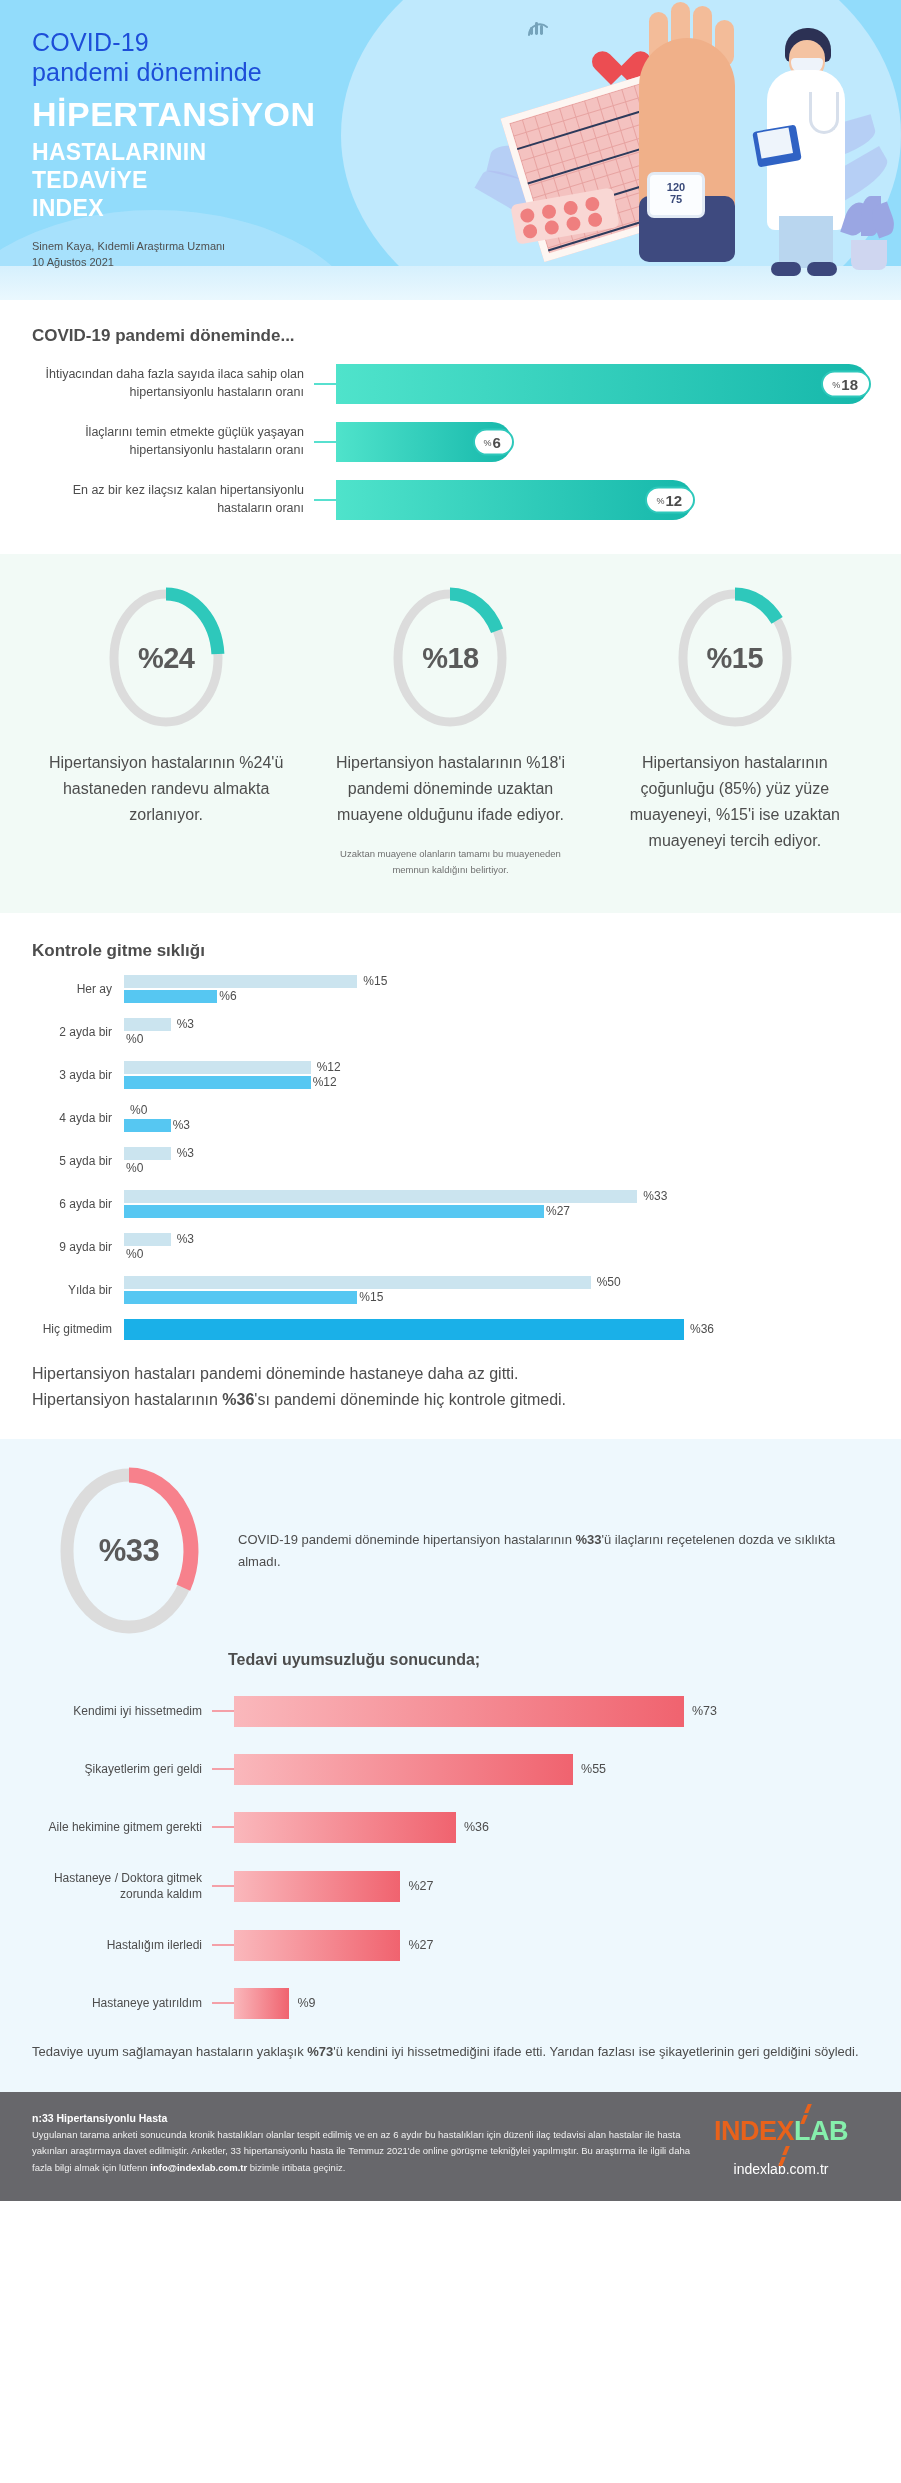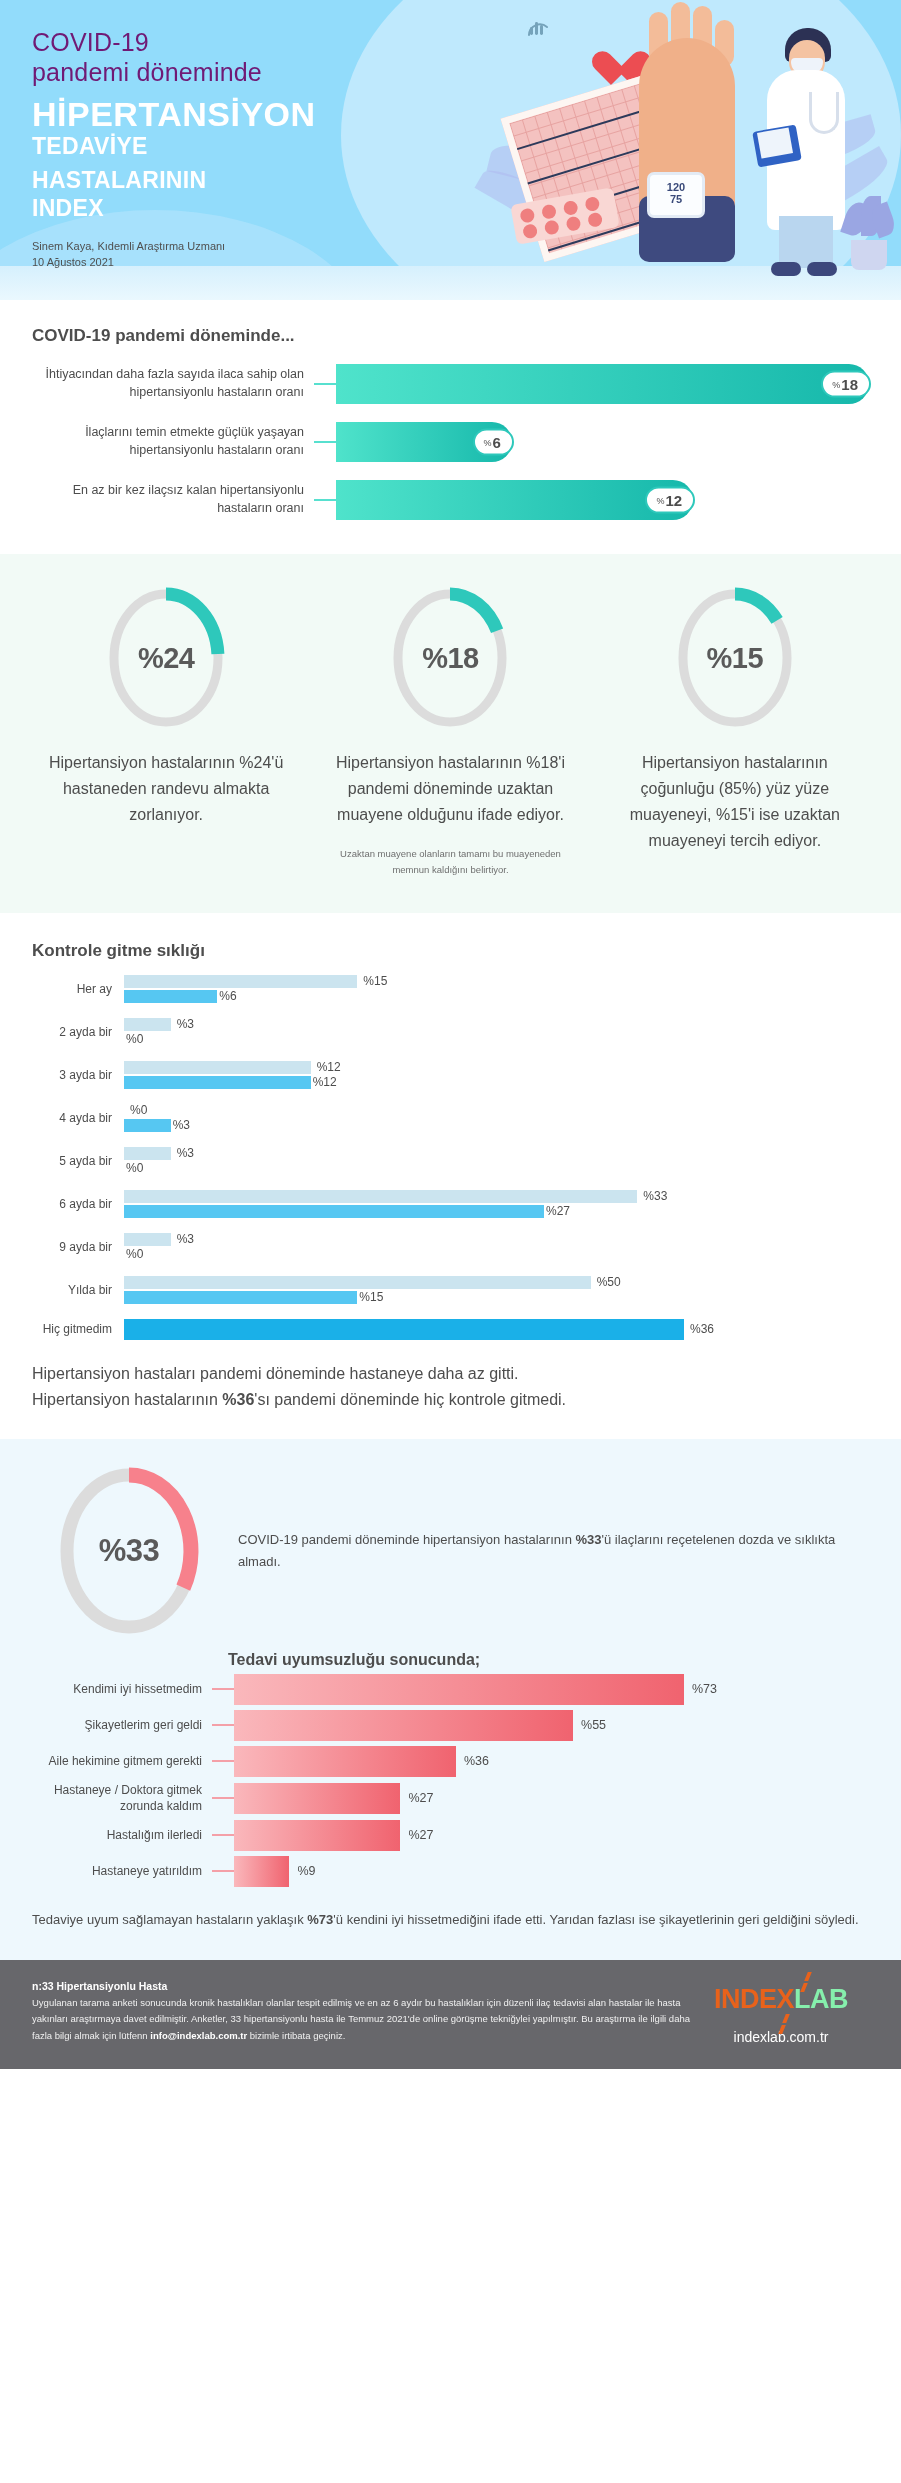--- a/index.html
+++ b/index.html
@@ -32,21 +32,21 @@
     width: 430px; height: 260px;
     background: #aee3fc;
     border-radius: 50%;
     opacity:.75;
   }
   .hero-base {
     position:absolute; left:0; right:0; bottom:0; height: 34px;
     background: linear-gradient(to bottom,#d6f0fd,#eaf8fe);
   }
   .hero-inner { position: relative; z-index: 4; padding: 28px 0 0 32px; }
-  .h-line1 { font-size: 25px; font-weight: 400; color: #701a75; line-height: 1.18; letter-spacing:.2px;}
+  .h-line1 { font-size: 25px; font-weight: 400; color: #1d4ed8; line-height: 1.18; letter-spacing:.2px;}
   .h-big {
     font-size: 34px; font-weight: 700; color: #ffffff;
     letter-spacing: .5px; margin-top: 10px; line-height: 1.02;
   }
   .h-mid { font-size: 23px; font-weight: 700; color: #ffffff; line-height: 1.22; letter-spacing:.3px;}
   .h-author { margin-top: 16px; font-size: 11px; color: #4f4f4f; line-height: 1.5; }
 
   .signal-icon { position: absolute; right: 350px; top: 14px; z-index: 6; opacity:.55;}
 
   
@@ -140,21 +140,21 @@
 
   
   .band-ice { background:#eef8fd; padding: 28px 32px 30px 32px; }
   .pinkrow { display:flex; align-items:center; }
   .pink-donut { position:relative; width: 150px; height: 168px; flex:none; margin-left: 22px;}
   .pink-val { position:absolute; left:0; right:0; top:50%; transform:translateY(-50%);
     font-size: 31px; font-weight:700; color:#5a5a5a; letter-spacing:-.5px; text-align:center;}
   .pink-text { margin-left: 34px; font-size: 13px; line-height: 1.65; color:#4d4d4d;}
   .pink-text b{font-weight:700;}
   .sec-title2 { font-size:16px; font-weight:700; color:#4d4d4d; margin: 16px 0 4px 196px; }
-  .prow { display:flex; align-items:center; margin-top: 5px; }
+  .prow { display:flex; align-items:center; margin-top: 27px; }
   .prow-label { width: 180px; text-align:right; padding-right: 10px; font-size: 12px; line-height:1.38; color:#4d4d4d;}
   .prow-dash { width: 22px; height:2px; background:#f4a0a8; flex:none;}
   .prow-bars { flex:1; display:flex; align-items:center;}
   .pbar { height: 31px; background: linear-gradient(90deg,#fab8bc,#f0636f); }
   .pbar-val { font-size: 12.5px; color:#4d4d4d; margin-left: 8px; white-space:nowrap;}
   .closing { margin-top: 22px; font-size: 13px; line-height:1.62; color:#4d4d4d;}
   .closing b{font-weight:700;}
 
   
   .footer { background:#67676b; color:#ffffff; padding: 20px 32px 24px 32px; display:flex; }
@@ -240,22 +240,22 @@
         <div class="frond" style="left:18px; top:0px;  width:20px; height:40px;"></div>
         <div class="frond" style="left:30px; top:8px;  width:20px; height:32px; transform:rotate(-20deg);"></div>
         <div class="pot"></div>
       </div>
     </div>
 
     <div class="hero-inner">
       <div class="h-line1">COVID-19</div>
       <div class="h-line1">pandemi döneminde</div>
       <div class="h-big">HİPERTANSİYON</div>
+      <div class="h-mid" style="margin-top:6px;">HASTALARININ</div>
       <div class="h-mid">TEDAVİYE</div>
-      <div class="h-mid" style="margin-top:6px;">HASTALARININ</div>
       <div class="h-mid">INDEX</div>
       <div class="h-author">
         <div>Sinem Kaya, Kıdemli Araştırma Uzmanı</div>
         <div>10 Ağustos 2021</div>
       </div>
     </div>
     <div class="hero-base"></div>
   </div>
 
   <div class="band-white">

